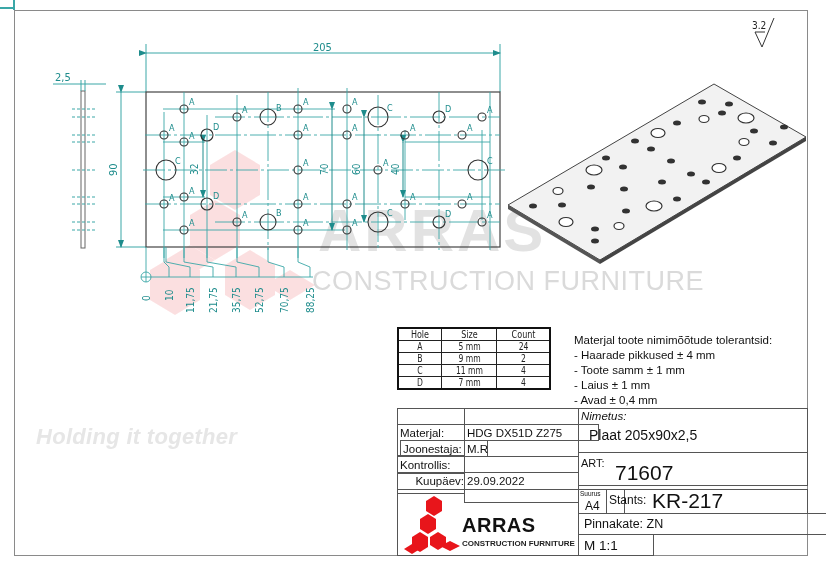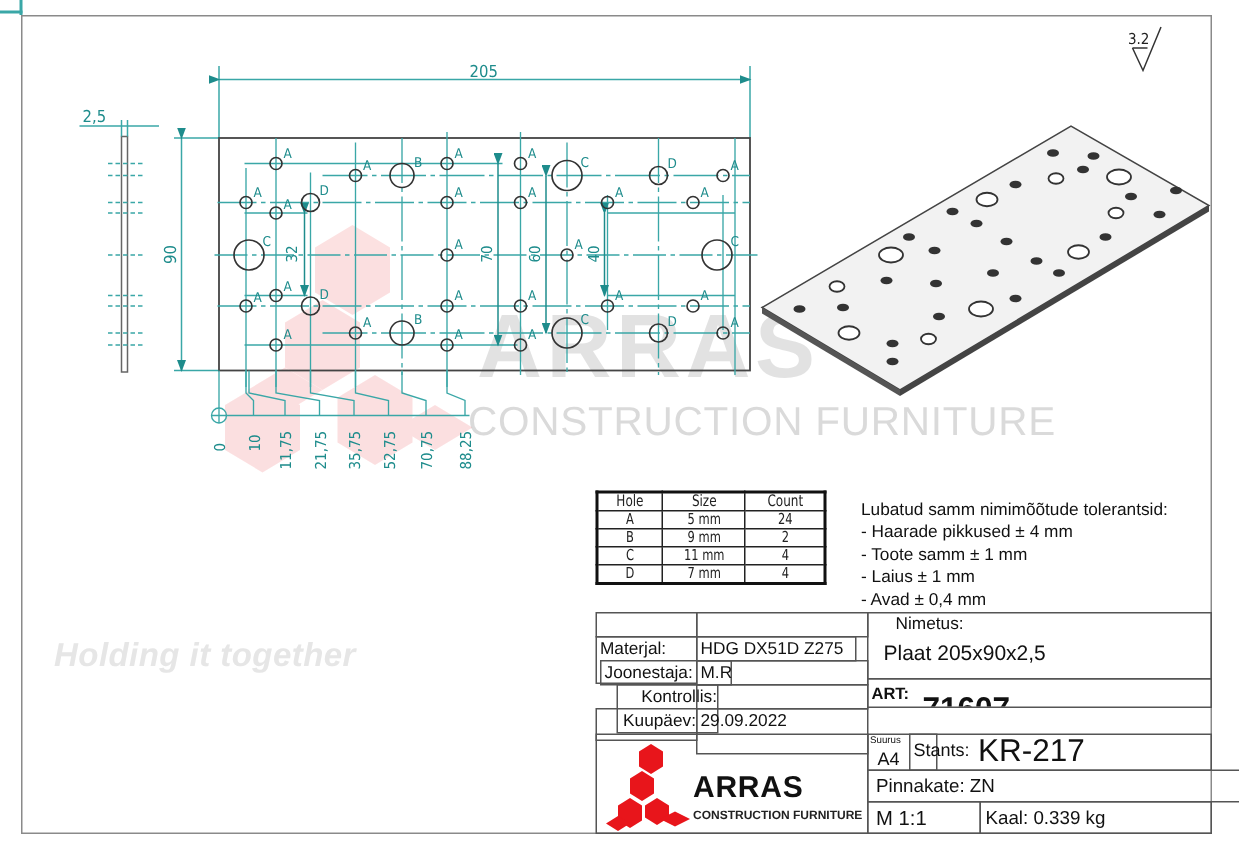--- a/index.html
+++ b/index.html
@@ -301,39 +301,39 @@
   </tr>
   <tr>
     <td>D</td>
     <td>7 mm</td>
     <td>4</td>
   </tr>
 </tbody>
   </table>
 
 <div class="tol">
-  <div>Lubatud samm nimimõõtude tolerantsid:</div>
+  <div>Materjal toote nimimõõtude tolerantsid:</div>
   <div>- Haarade pikkused ± 4 mm</div>
   <div>- Toote samm ± 1 mm</div>
   <div>- Laius ± 1 mm</div>
   <div>- Avad ± 0,4 mm</div>
 </div>
 
 <div class="tb">
 
   <div class="cell" style="left:0;top:0;width:68px;height:17px;"></div>
   <div class="cell" style="left:67px;top:0;width:115px;height:17px;"></div>
 
   <div class="cell" style="left:0;top:16px;width:68px;height:32px;line-height:16px;">Materjal:</div>
-  <div class="cell" style="left:67px;top:16px;width:107px;height:17px;line-height:16px;">HDG DX51D Z275</div>
+  <div class="cell" style="left:67px;top:16px;width:135px;height:17px;line-height:16px;">HDG DX51D Z275</div>
 
   <div class="cell" style="left:3px;top:32px;width:88px;height:17px;line-height:16px;">Joonestaja:</div>
   <div class="cell" style="left:67px;top:32px;width:115px;height:17px;line-height:16px;">M.R</div>
 
-  <div class="cell" style="left:14px;top:48px;width:68px;height:33px;line-height:16px;text-align:right;">Kontrollis:</div>
+  <div class="cell" style="left:0;top:48px;width:68px;height:18px;line-height:16px;">Kontrollis:</div>
   <div class="cell" style="left:67px;top:48px;width:115px;height:17px;line-height:16px;"></div>
 
   <div class="cell" style="left:0;top:64px;width:68px;height:22px;line-height:17px;text-align:right;">Kuupäev:</div>
   <div class="cell" style="left:67px;top:64px;width:115px;height:31px;line-height:17px;">29.09.2022</div>
 
   <div class="cell" style="left:0;top:81px;width:182px;height:67px;">
     <svg width="60" height="60" style="position:absolute;left:6px;top:4px;">
       <g fill="#e8151b">
         <polygon points="30,2 38,7 38,17 30,22 22,17 22,7"></polygon>
         <polygon points="24,20 32,25 32,35 24,40 16,35 16,25"></polygon>
@@ -341,31 +341,30 @@
         <polygon points="34,38 42,43 42,51 34,56 26,51 26,43"></polygon>
         <polygon points="46,47 56,52 46,57 36,52"></polygon>
         <polygon points="8,50 16,55 8,60 0,55"></polygon>
       </g>
     </svg>
     <div style="position:absolute;left:64px;top:24px;font-size:20px;font-weight:bold;letter-spacing:0.5px;">ARRAS</div>
     <div style="position:absolute;left:64px;top:49px;font-size:8px;font-weight:bold;color:#222;">CONSTRUCTION FURNITURE</div>
   </div>
 
   <div class="cell" style="left:181px;top:0;width:230px;height:45px;">
-    <div style="position:absolute;left:18px;top:1px;">Nimetus:</div>
+    <div style="position:absolute;left:2px;top:1px;font-style:italic;">Nimetus:</div>
     <div style="position:absolute;left:10px;top:18px;font-size:14px;">Plaat 205x90x2,5</div>
   </div>
-  <div class="cell" style="left:181px;top:44px;width:230px;height:20px;font-weight:bold;">
+  <div class="cell" style="left:181px;top:44px;width:230px;height:34px;">
     <div style="position:absolute;left:2px;top:4px;font-size:11px;">ART:</div>
     <div style="position:absolute;left:36px;top:8px;font-size:21px;">71607</div>
   </div>
   <div class="cell" style="left:181px;top:81px;width:47px;height:25px;padding:0;">
     <div style="position:absolute;left:1px;top:0;font-size:6.5px;">Suurus</div>
     <div style="position:absolute;left:6px;top:9px;font-size:12px;">A4</div>
   </div>
   <div class="cell" style="left:209px;top:81px;width:202px;height:25px;">
     <span style="position:absolute;left:2px;top:3px;font-size:12px;">Stants:</span>
     <span style="position:absolute;left:45px;top:-1px;font-size:21px;">KR-217</span>
   </div>
   <div class="cell" style="left:181px;top:105px;width:260px;height:22px;line-height:21px;padding-left:5px;font-size:12.5px;">Pinnakate: ZN</div>
   <div class="cell" style="left:181px;top:126px;width:76px;height:22px;line-height:21px;padding-left:5px;font-size:13.5px;">M  1:1</div>
-  <div class="cell" style="left:256px;top:126px;width:155px;height:22px;line-height:21px;padding-left:3px;font-size:12.5px;">Kaal: 0.339 kg</div>
 </div>
 
 </body></html>

